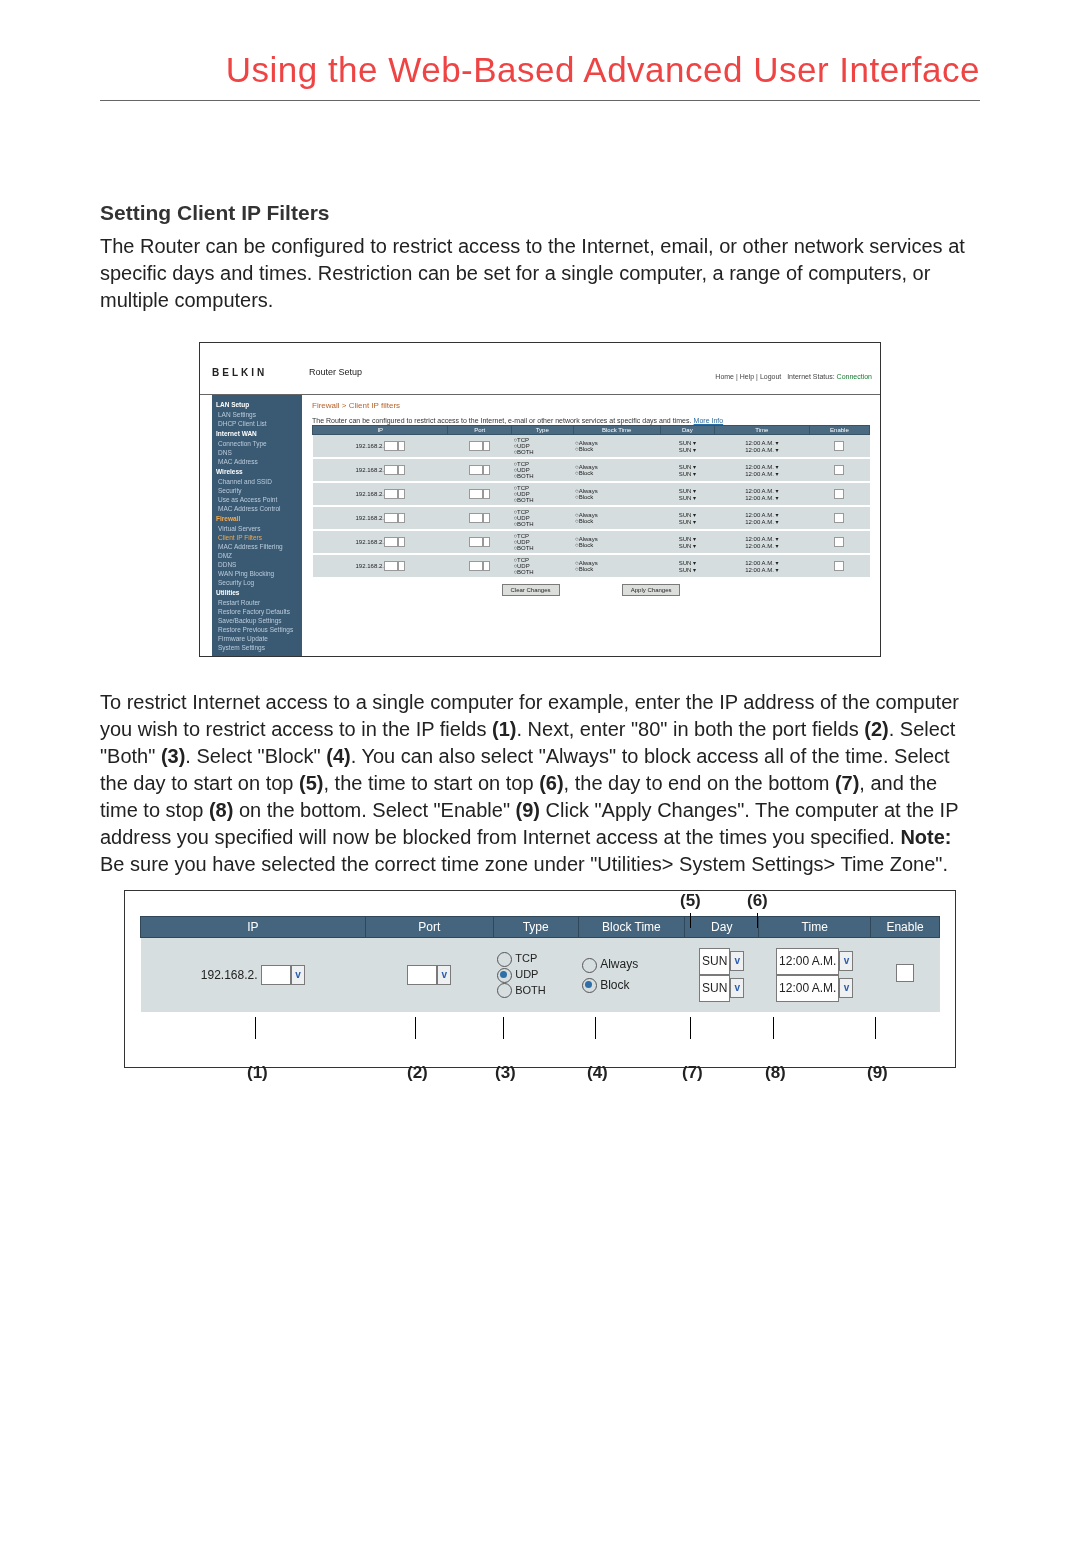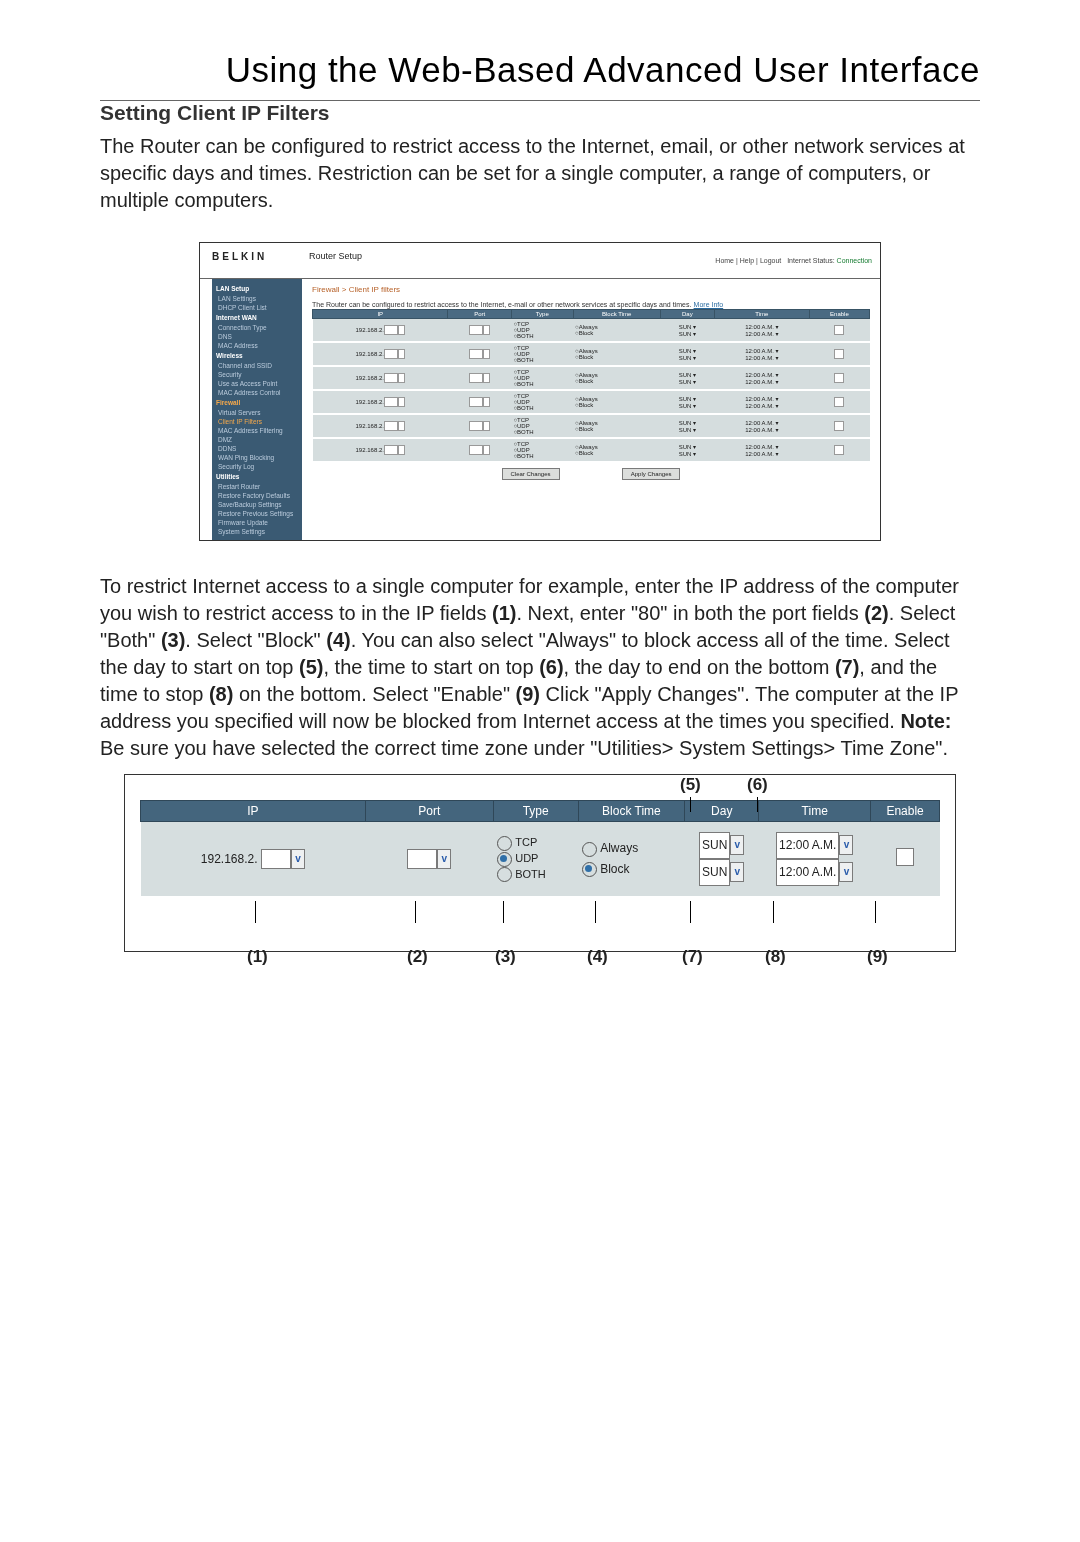--- a/index.html
+++ b/index.html
@@ -9,30 +9,31 @@
     background: #fff;
     color: #222;
     width: 1080px;
     min-height: 1542px;
   }
   .page {
     padding: 50px 100px 20px 100px;
   }
   .title-bar {
     font-size: 35px;
-    color: #000000;
+    color: #ef4444;
     padding-bottom: 10px;
     border-bottom: 1px solid #666;
     font-weight: 400;
     letter-spacing: 0.5px;
     text-align: right;
   }
   .section-heading {
     font-weight: bold;
     font-size: 21px;
+    margin-top: 100px;
     margin-bottom: 8px;
     color: #333;
   }
   .body-text {
     font-size: 20px;
     line-height: 1.35;
     color: #222;
   }
   .body-text b { font-weight: bold; }
 
@@ -40,20 +41,21 @@
   .screenshot1 {
     border: 1px solid #333;
     width: 680px;
     margin: 28px auto 32px auto;
     background: #fff;
     font-size: 8px;
   }
   .ss1-top {
     display: flex;
     border-bottom: 1px solid #666;
+    margin-top: 16px;
   }
   .ss1-logo {
     font-weight: bold;
     letter-spacing: 3px;
     font-size: 10px;
     padding: 8px 12px;
     width: 75px;
   }
   .ss1-router {
     font-size: 9px;

